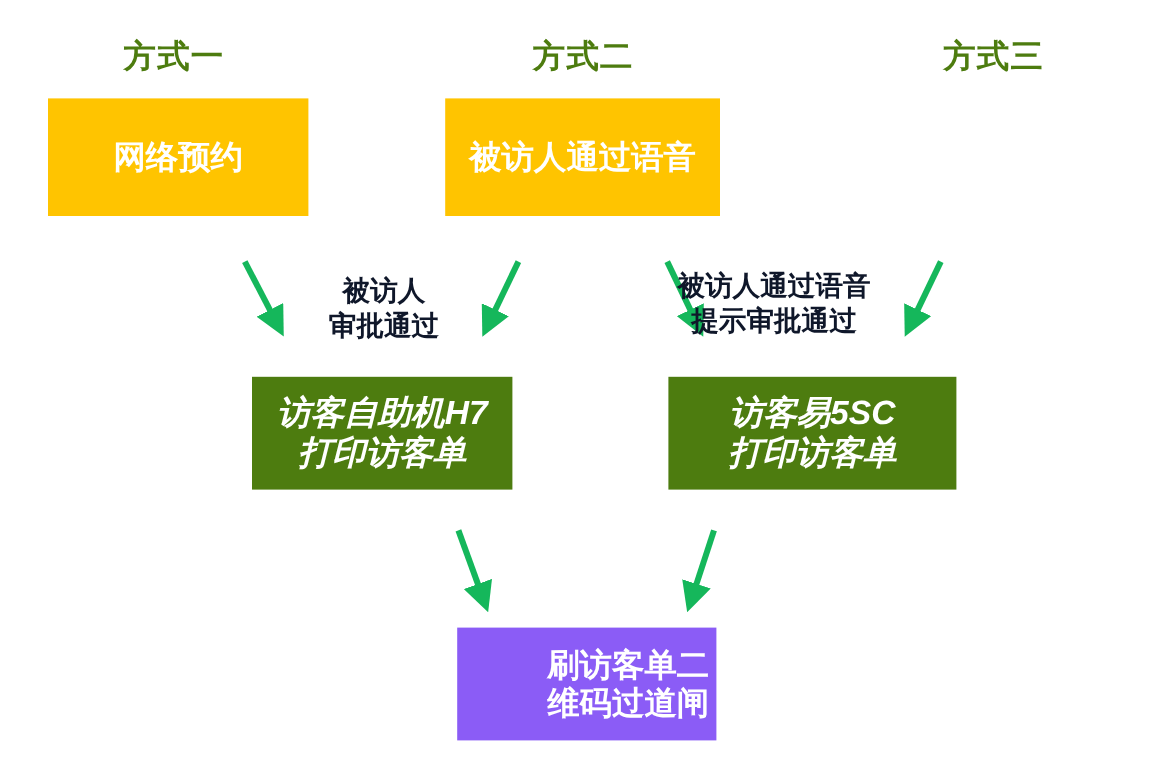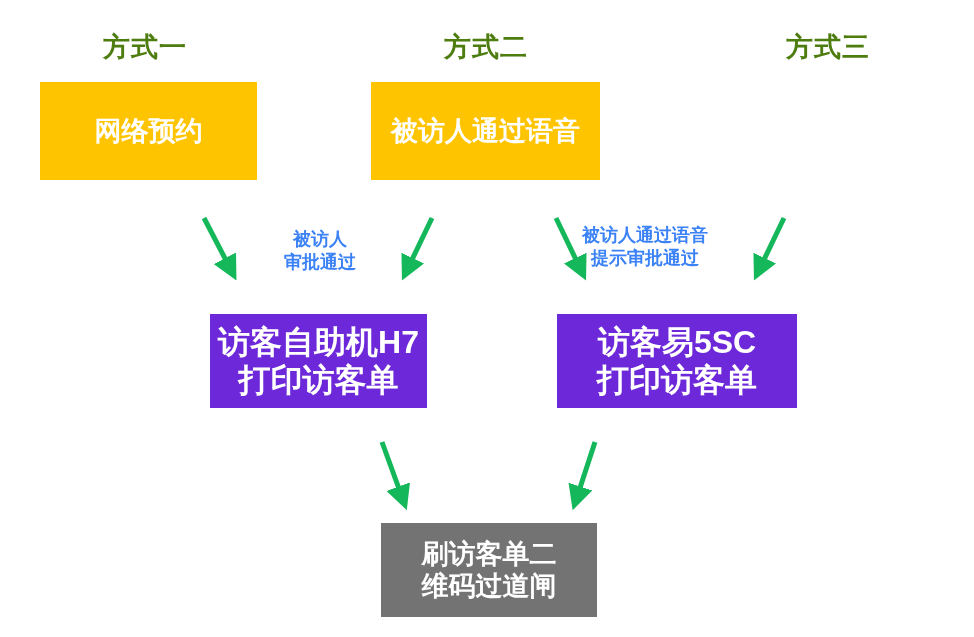--- a/index.html
+++ b/index.html
@@ -38,36 +38,38 @@
     color: #ffffff;
     font-weight: bold;
     line-height: 1.2;
     box-sizing: border-box;
   }
   .node-source {
     background: #ffc400;
     font-size: 27px;
   }
   .node-print {
-    background: #6d28d9;
-    font-size: 32px;
+    background: #4d7c0f;
+    font-size: 28px;
+    font-style: italic;
   }
   .node-final {
-    background: #737373;
+    background: #8b5cf6;
     font-size: 27px;
+    justify-content: flex-end;
   }
   .node-label {
     white-space: pre-line;
     padding: 0 6px;
   }
   .edge-label {
     position: absolute;
-    color: #3b82f6;
+    color: #0f172a;
     font-weight: bold;
-    font-size: 18px;
+    font-size: 23px;
     line-height: 1.25;
     text-align: center;
     white-space: pre-line;
     transform: translateX(-50%);
   }
   .arrow {
     position: absolute;
     overflow: visible;
   }
 </style>

